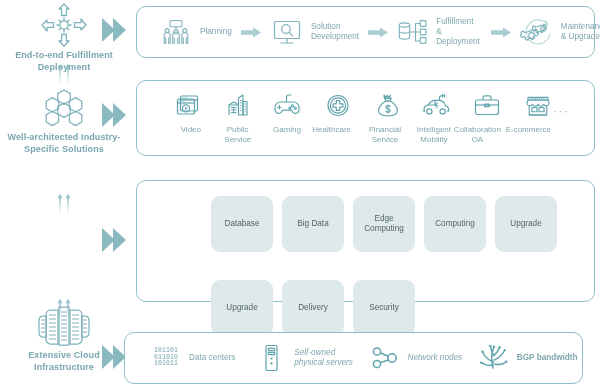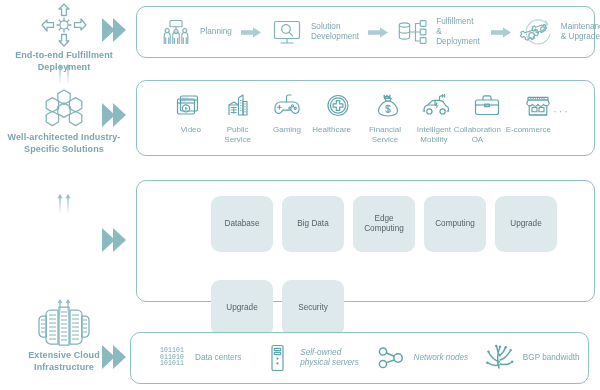--- a/index.html
+++ b/index.html
@@ -472,25 +472,26 @@
 
   <div class="card" style="left:136px;top:180px;width:459px;height:122px;">
     <div class="grid">
       <div class="tile">Database</div>
       <div class="tile">Big Data</div>
       <div class="tile">Edge
 Computing</div>
       <div class="tile">Computing</div>
       <div class="tile">Upgrade</div>
       <div class="tile">Upgrade</div>
+      <div class="tile">Delivery</div>
       <div class="tile">Security</div>
     </div>
   </div>
 
-  <div class="card" style="left:130px;top:332px;width:459px;height:52px;">
+  <div class="card" style="left:124px;top:332px;width:459px;height:52px;">
     <div class="infra">
 
       <div class="infra-item" style="width:130px;">
         <div class="infra-ico">
           <div class="binary">101101
 011010
 101011</div>
         </div>
         <div class="infra-txt">Data centers</div>
       </div>
@@ -518,21 +519,21 @@
               <circle cx="7" cy="6.5" r="3.6"></circle>
               <circle cx="7" cy="19" r="3.6"></circle>
               <circle cx="22" cy="13" r="4.2"></circle>
               <path d="M10.3 8 l8 3.3 M10.3 17.6 l8 -2.6"></path>
             </g>
           </svg>
         </div>
         <div class="infra-txt">Network nodes</div>
       </div>
 
-      <div class="infra-item" style="width:130px;">
+      <div class="infra-item" style="width:130px;font-weight:bold;">
         <div class="infra-ico">
           <svg width="30" height="28" viewBox="0 0 30 28">
             <g fill="none" stroke="#5fa3ad" stroke-width="1.5" stroke-linecap="round" stroke-linejoin="round">
               <path d="M14 24 C12 17 12 10 15 3"></path>
               <path d="M14.6 18 C10 16.5 6 13 3.5 8"></path>
               <path d="M15.2 16 C19.5 14.5 23 11 25.5 6.5"></path>
               <path d="M14.2 21 C9.5 22 5.5 21 2.5 18.5"></path>
               <path d="M15.4 20 C20 21.2 24 20.4 27 18"></path>
               <path d="M14.8 12 C13 8.5 12 5.5 11.5 2"></path>
               <path d="M15.4 11 C17.8 9 19.5 6.5 20.5 3.5"></path>

